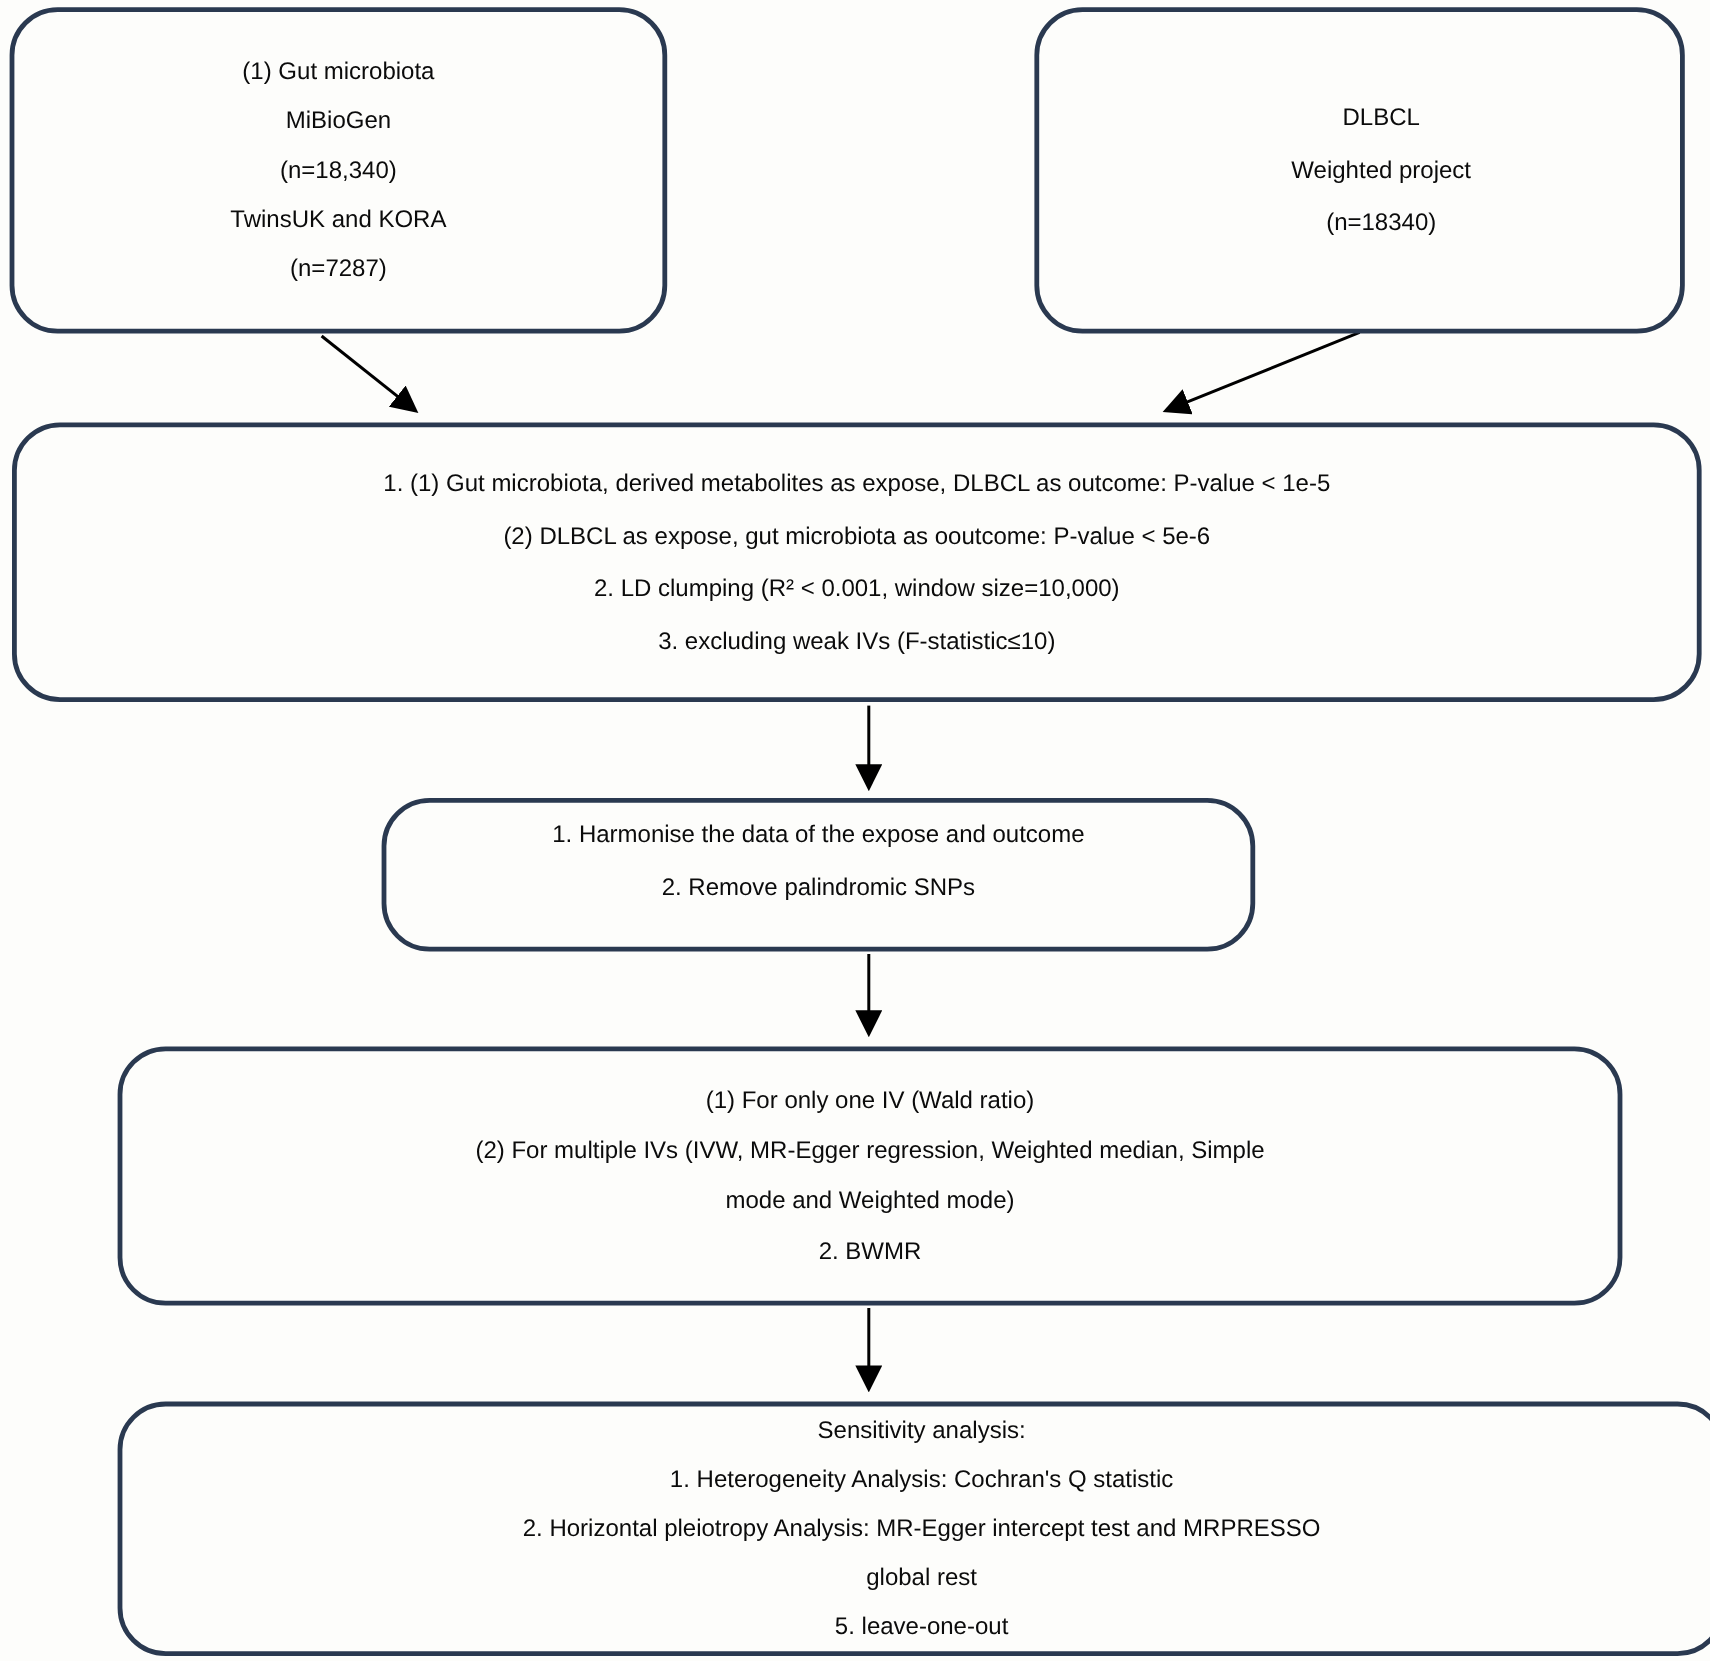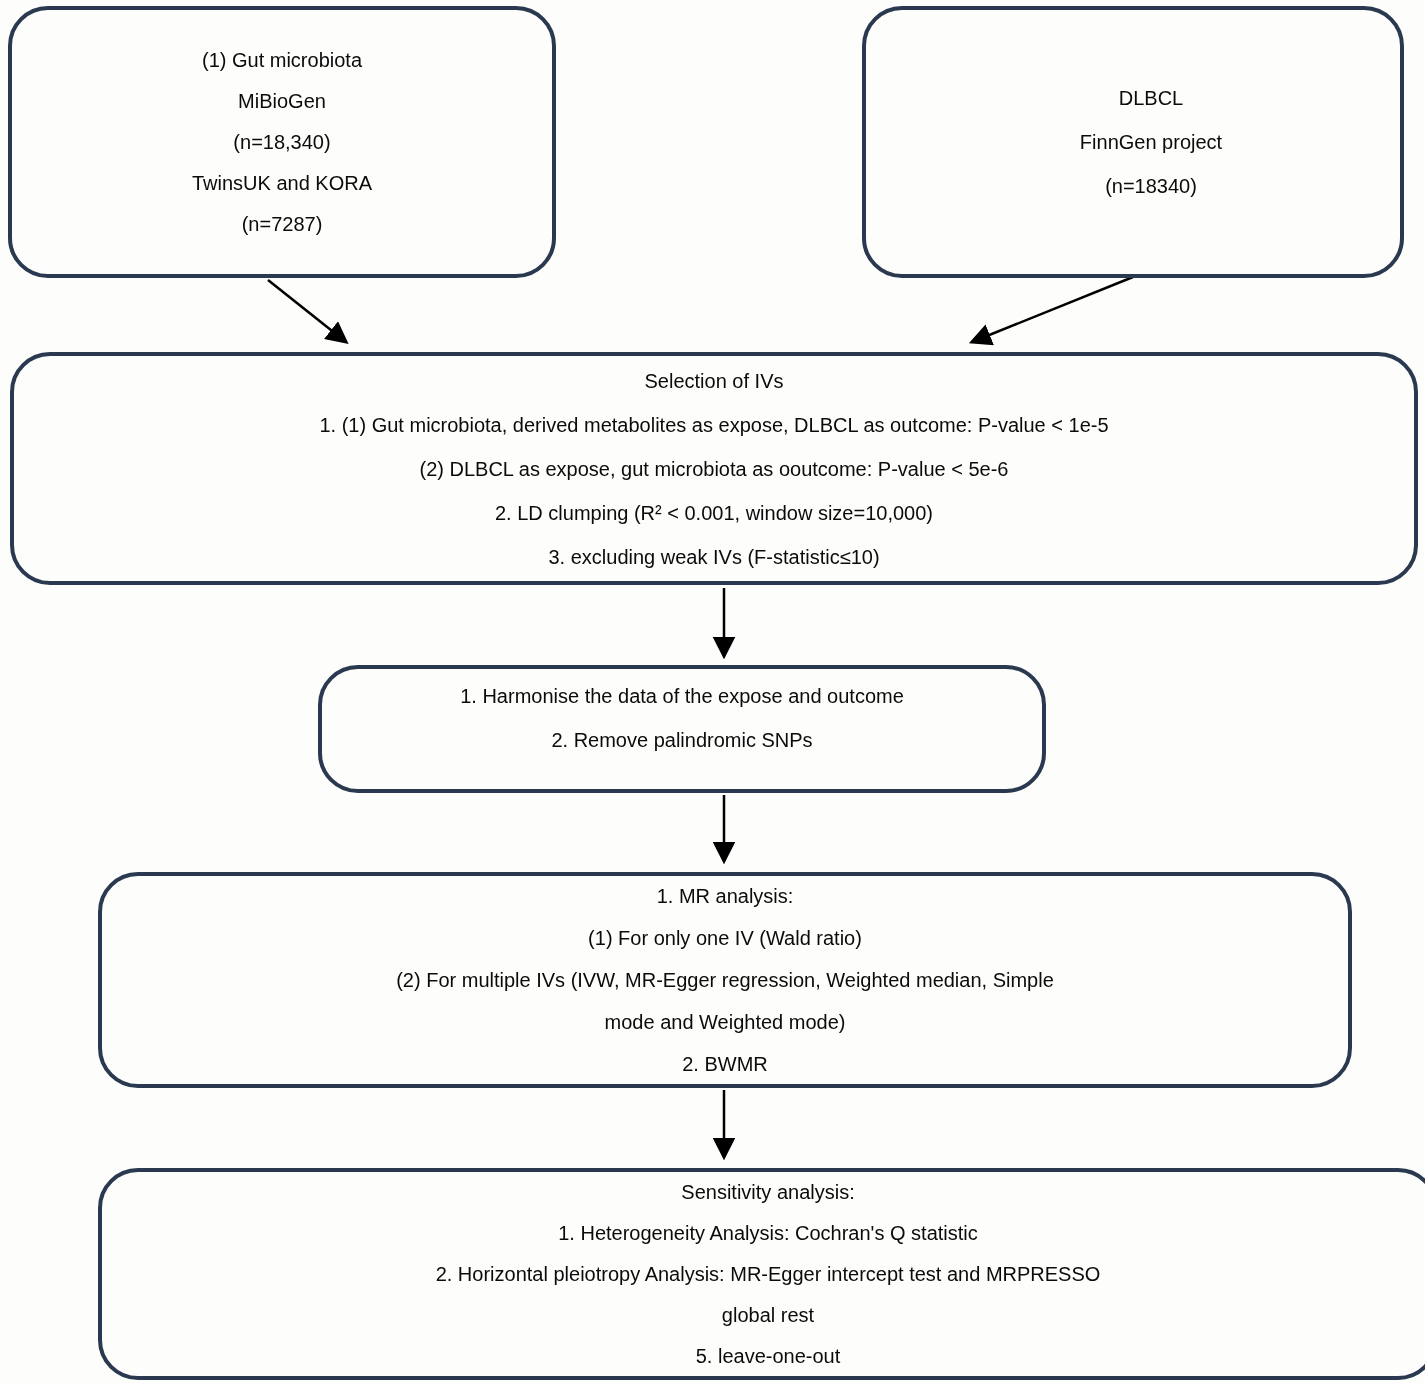--- a/index.html
+++ b/index.html
@@ -87,39 +87,37 @@
   <div class="box" id="box-exposure">
     <div class="line">(1) Gut microbiota</div>
     <div class="line">MiBioGen</div>
     <div class="line">(n=18,340)</div>
     <div class="line">TwinsUK and KORA</div>
     <div class="line">(n=7287)</div>
   </div>
 
   <div class="box" id="box-outcome">
     <div class="line">DLBCL</div>
-    <div class="line">FinnGen project</div>
+    <div class="line">Weighted project</div>
     <div class="line">(n=18340)</div>
   </div>
 
   <div class="box" id="box-selection">
-    <div class="line">Selection of IVs</div>
     <div class="line">1. (1) Gut microbiota, derived metabolites as expose, DLBCL as outcome: P-value &lt; 1e-5</div>
     <div class="line">(2) DLBCL as expose, gut microbiota as ooutcome: P-value &lt; 5e-6</div>
     <div class="line">2. LD clumping (R² &lt; 0.001, window size=10,000)</div>
     <div class="line">3. excluding weak IVs (F-statistic≤10)</div>
   </div>
 
   <div class="box" id="box-harmonise">
     <div class="line">1. Harmonise the data of the expose and outcome</div>
     <div class="line">2. Remove palindromic SNPs</div>
   </div>
 
   <div class="box" id="box-mr">
-    <div class="line">1. MR analysis:</div>
     <div class="line">(1) For only one IV (Wald ratio)</div>
     <div class="line">(2) For multiple IVs (IVW, MR-Egger regression, Weighted median, Simple</div>
     <div class="line">mode and Weighted mode)</div>
     <div class="line">2. BWMR</div>
   </div>
 
   <div class="box" id="box-sensitivity">
     <div class="line">Sensitivity analysis:</div>
     <div class="line">1. Heterogeneity Analysis: Cochran's Q statistic</div>
     <div class="line">2. Horizontal pleiotropy Analysis: MR-Egger intercept test and MRPRESSO</div>

